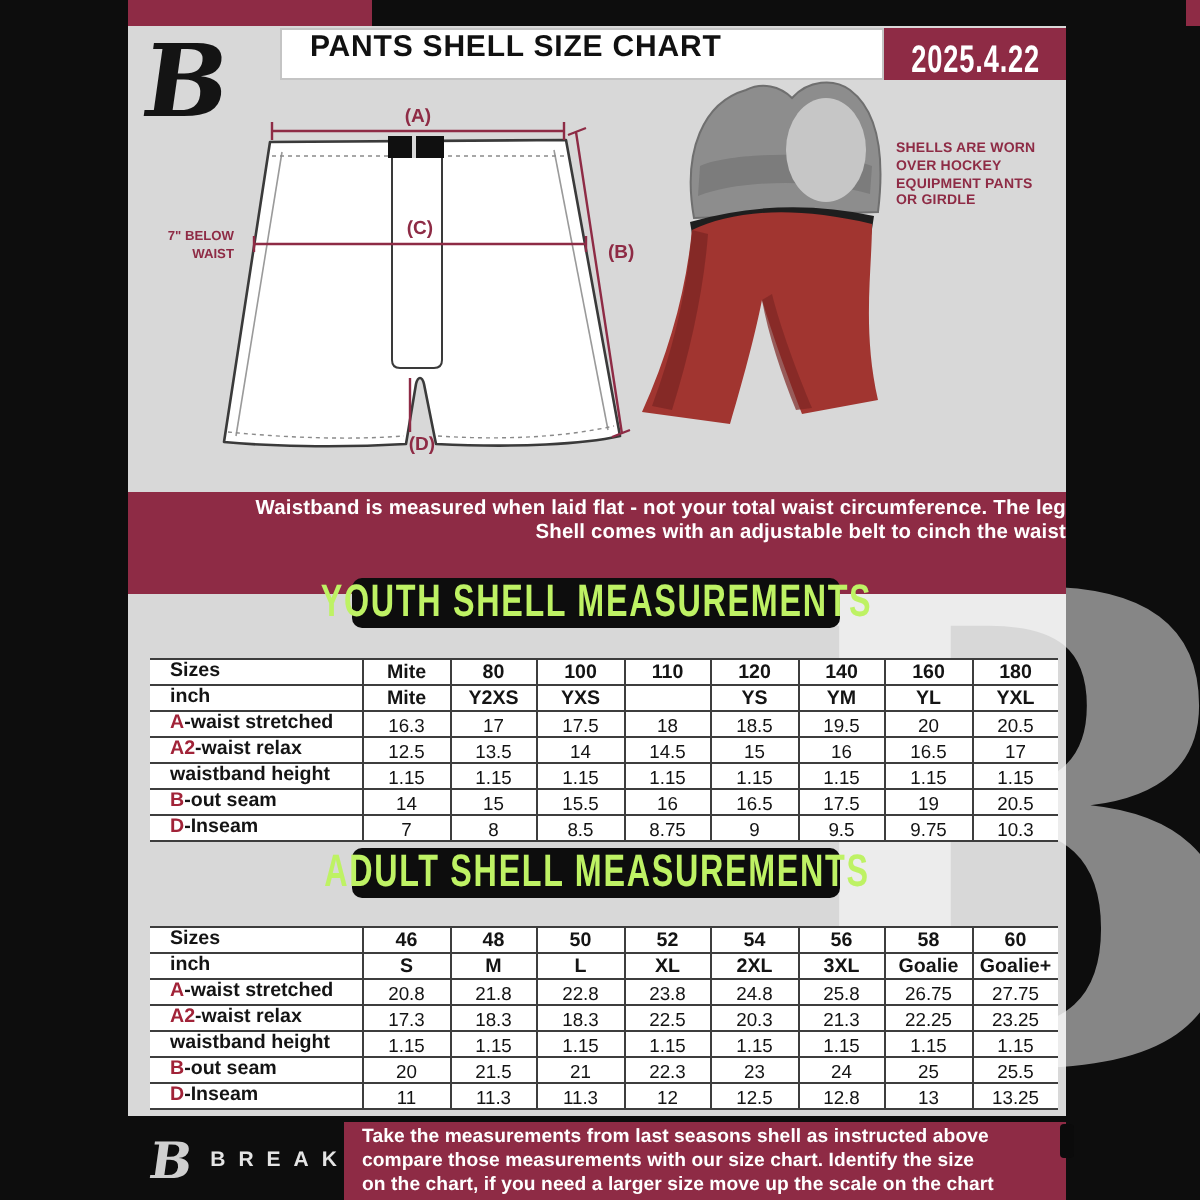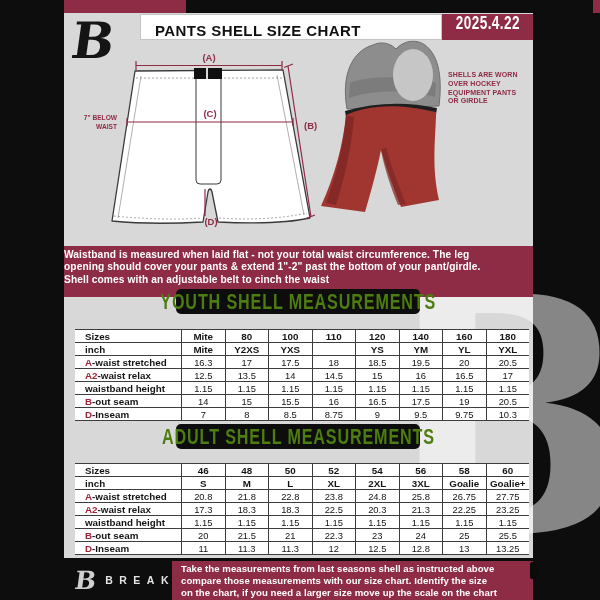--- a/index.html
+++ b/index.html
@@ -11,39 +11,39 @@
   .canvas{position:relative;width:600px;height:600px;background:var(--bar-black);overflow:hidden;}
   .abs{position:absolute;}
   .doc{left:64px;top:13px;width:469px;height:545px;background:var(--doc-bg);}
   .topbar-maroon{left:64px;top:0;width:122px;height:13px;background:var(--maroon);}
   .topbar-sliver{left:593px;top:0;width:7px;height:13px;background:var(--maroon);}
   .watermark{left:300px;top:240px;font-family:"DejaVu Serif",serif;font-weight:bold;
     font-size:330px;line-height:1;color:rgba(255,255,255,.5);z-index:0;transform:scaleX(.9);}
   .logo-mark{left:8px;top:-2px;font-family:"DejaVu Serif",serif;font-weight:bold;font-size:50px;
     color:#141414;transform:skewX(-8deg);z-index:2;}
   .title-box{left:76px;top:1px;width:302px;height:26px;background:#fff;border:1px solid #c4c4c4;
-    display:flex;align-items:flex-end;padding-left:14px;font-size:15px;font-weight:600;
+    display:flex;align-items:flex-start;padding-left:14px;font-size:15px;font-weight:600;
     letter-spacing:.4px;color:#111;z-index:2;}
   .date-box{left:378px;top:1px;width:91px;height:26px;background:var(--maroon);color:#fff;
-    display:flex;align-items:flex-start;justify-content:center;z-index:2;}
+    display:flex;align-items:flex-end;justify-content:center;z-index:2;}
   .cond{display:inline-block;transform:scale(.85,1.2);white-space:nowrap;font-weight:bold;}
   .date-box .cond{font-size:16px;letter-spacing:.5px;}
   .diagram-svg{left:0;top:0;width:469px;height:240px;z-index:1;}
   .photo-note{left:384px;top:58px;width:90px;font-size:7px;font-weight:bold;
     color:var(--maroon);line-height:8.8px;z-index:2;letter-spacing:.1px;}
   .notice{left:0;top:233px;width:469px;height:51px;background:var(--maroon);color:#fff;
-    text-align:left;font-size:10.2px;font-weight:bold;line-height:12.4px;padding-top:3px;
+    text-align:right;font-size:10.2px;font-weight:bold;line-height:12.4px;padding-top:3px;
     z-index:2;letter-spacing:.1px;}
-  .sec-head{width:244px;height:25px;background:var(--bar-black);border-radius:5px;color:#4d7c0f;
+  .sec-head{width:244px;height:25px;background:var(--bar-black);border-radius:5px;color:#bef264;
     display:flex;align-items:center;justify-content:center;z-index:2;}
   .sec-head .cond{font-size:19px;letter-spacing:1px;}
   .unit{width:469px;text-align:center;font-size:10.5px;color:#4d4d4d;z-index:2;margin-top:36px;}
   .table{left:11px;width:454px;z-index:2;border-bottom:1.4px solid var(--table-line);}
   .trow{display:flex;height:13px;background:#fff;border-top:1.4px solid var(--table-line);}
-  .tlabel{width:106px;display:flex;align-items:center;padding-left:10px;font-size:9.8px;
+  .tlabel{width:106px;display:flex;padding-left:10px;font-size:9.8px;
     font-weight:bold;color:#141414;overflow:hidden;white-space:nowrap;}
   .tlabel .acc{color:var(--accent-red);}
   .tcell{flex:1;border-left:1.2px solid var(--table-line);display:flex;align-items:center;
     justify-content:center;font-size:9.4px;color:#141414;}
   .trow.hdr .tcell{font-weight:bold;font-size:9.8px;}
   .footer-logo{left:75px;top:566px;height:28px;display:flex;align-items:center;gap:9px;
     color:#e4e4e4;z-index:2;}
   .footer-logo .glyph{font-family:"DejaVu Serif",serif;font-weight:bold;font-size:25px;
     transform:skewX(-8deg);color:#cfcfcf;}
   .footer-logo .word{font-size:10.5px;font-weight:bold;letter-spacing:6.5px;}
@@ -116,21 +116,20 @@
 
     <div class="abs photo-note">
         <div>SHELLS ARE WORN</div>
         <div>OVER HOCKEY</div>
         <div>EQUIPMENT PANTS</div>
         <div>OR GIRDLE</div>
       </div>
 
     <div class="abs notice">
         <div>Waistband is measured when laid flat - not your total waist circumference. The leg</div>
-        <div>opening should cover your pants &amp; extend 1"-2" past the bottom of your pant/girdle.</div>
         <div>Shell comes with an adjustable belt to cinch the waist</div>
       </div>
 
     <div class="abs sec-head" style="left:112px;top:276px;">
       <span class="cond">YOUTH SHELL MEASUREMENTS</span>
     </div>
     <div class="abs unit" style="top:303px;">Unit: Inches</div>
     <div class="abs table" style="top:316px;">
         <div class="trow hdr">
           <div class="tlabel">

